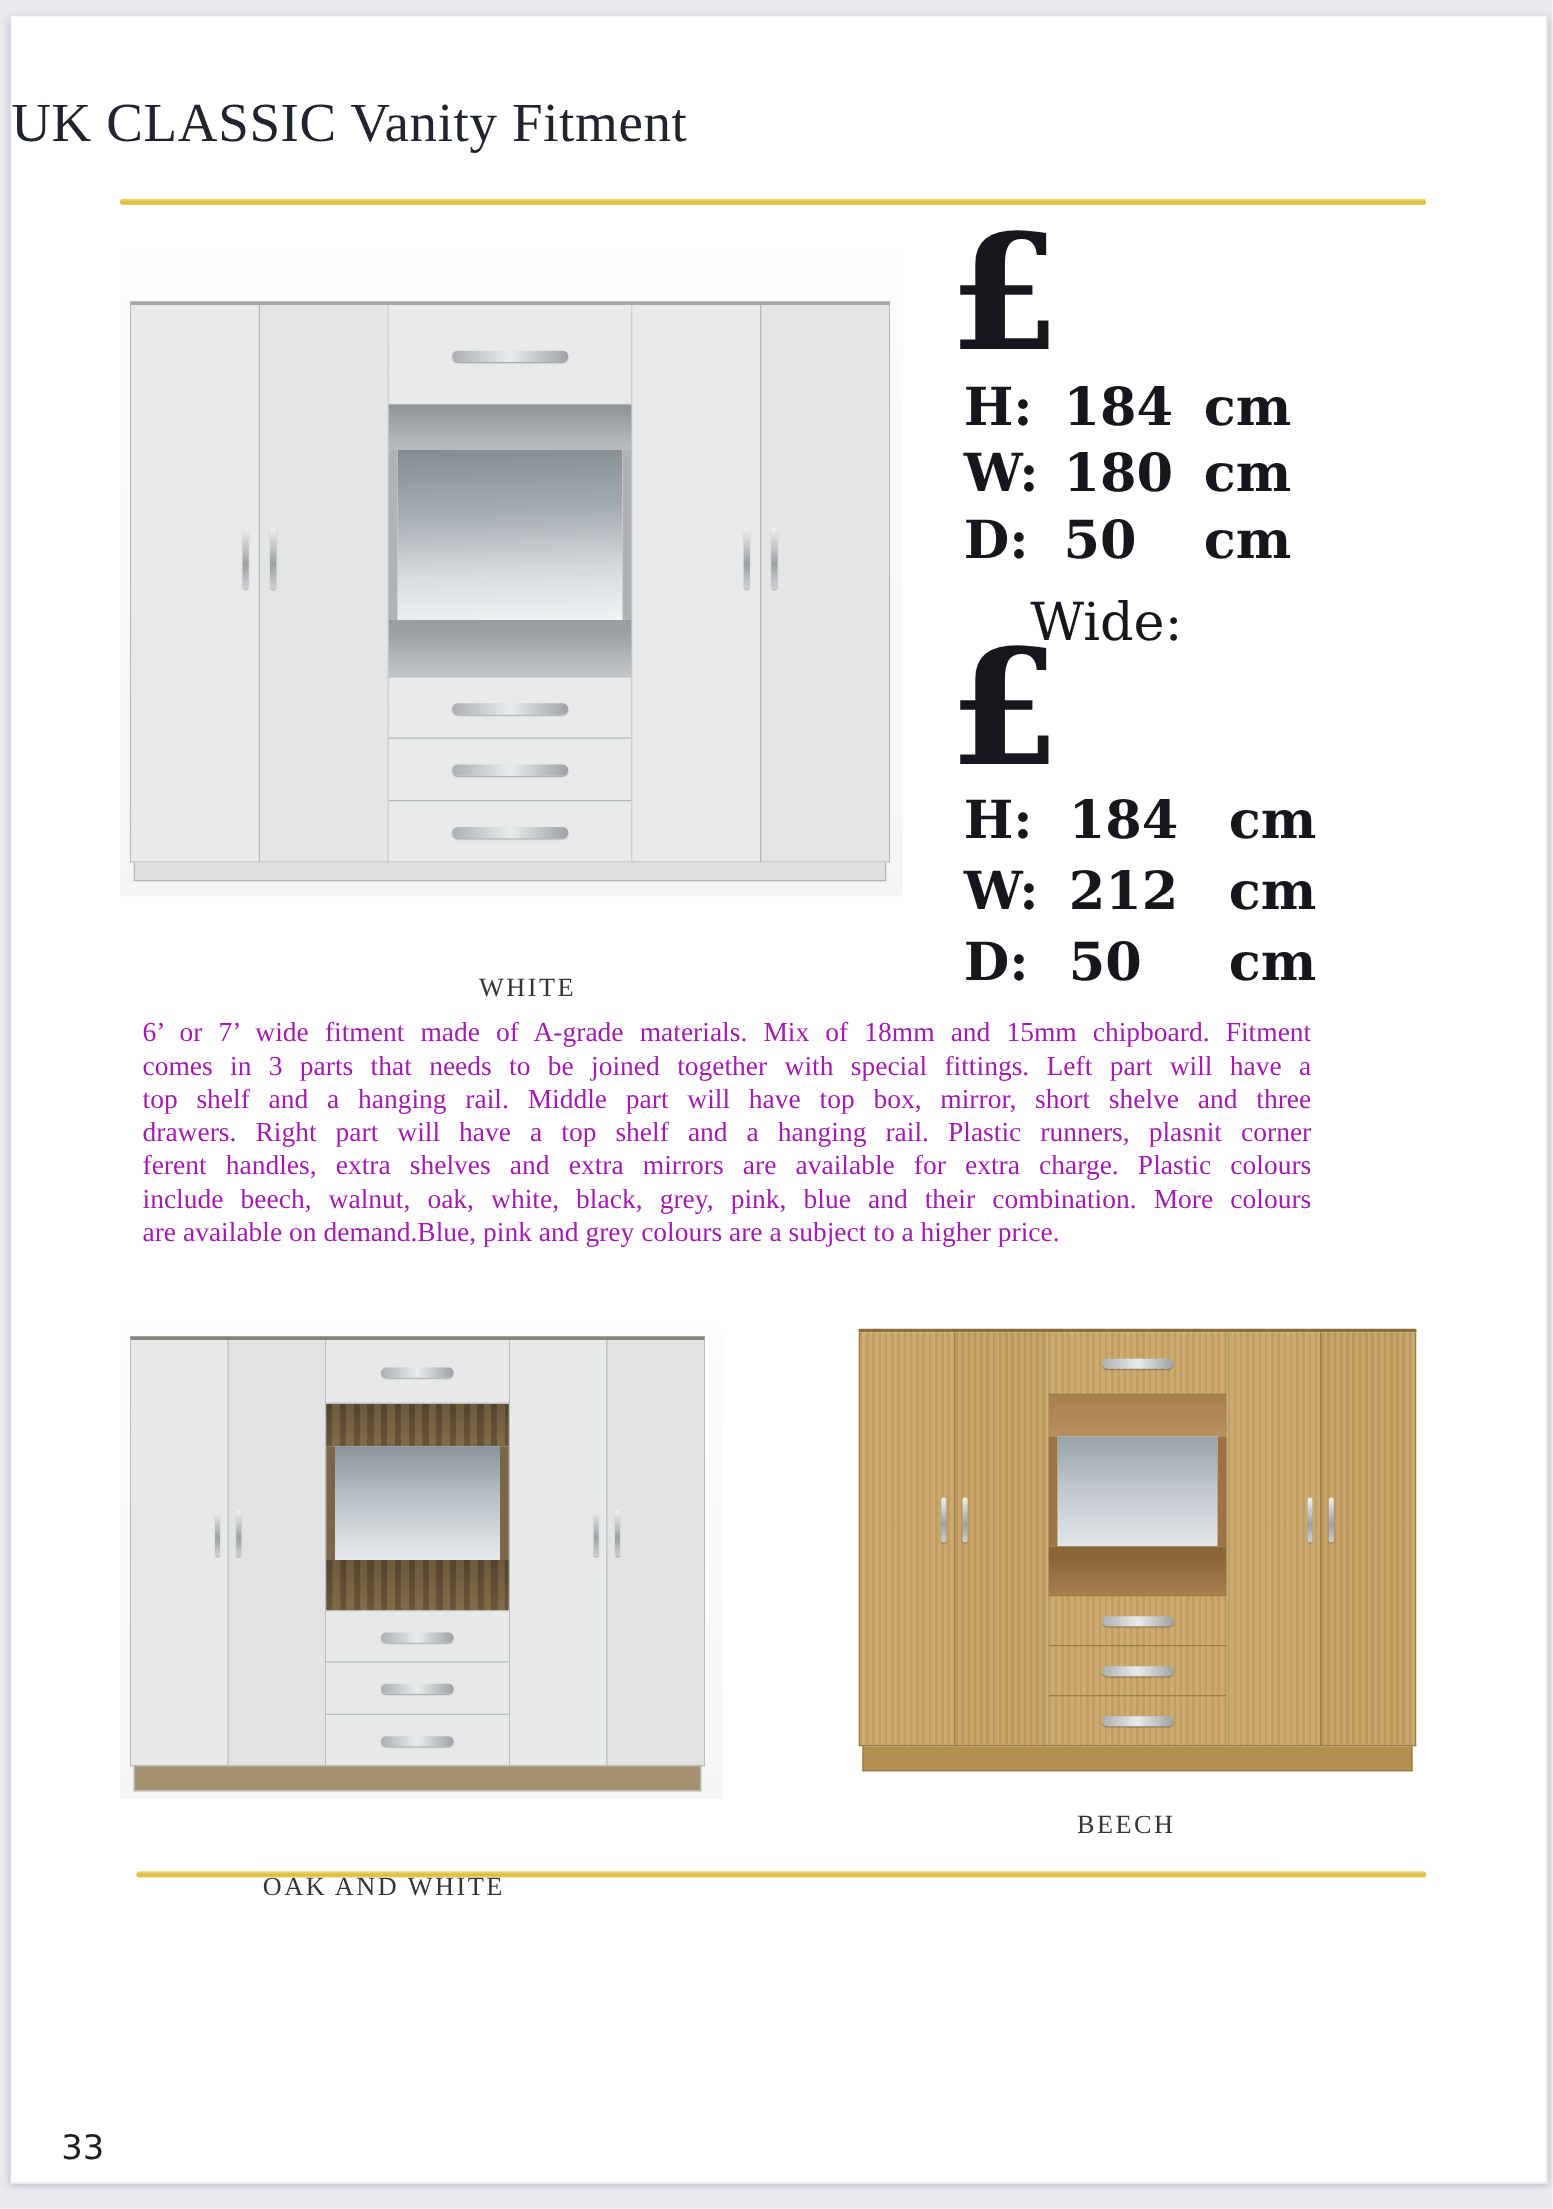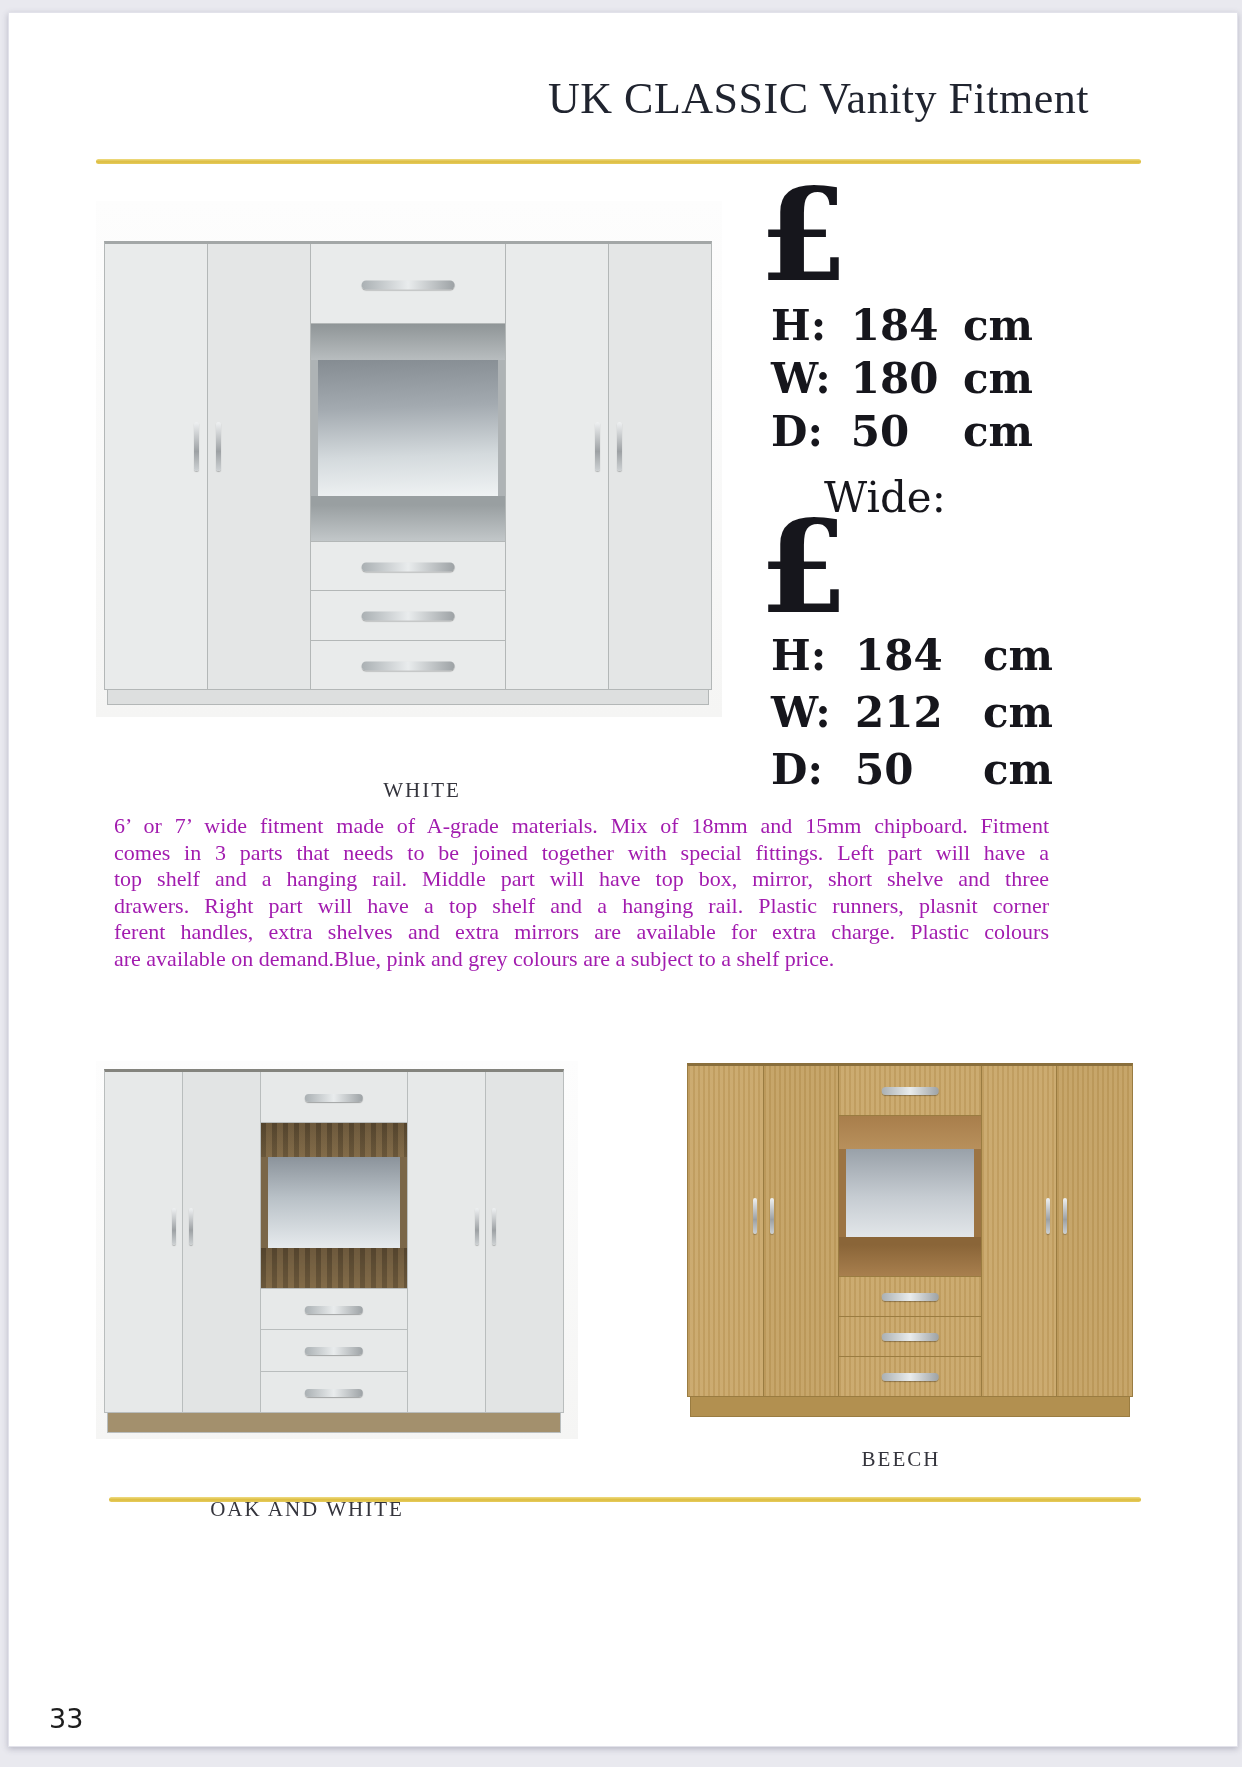--- a/index.html
+++ b/index.html
@@ -12,21 +12,21 @@
   }
   .sheet{
     position:absolute;left:8px;top:12px;width:1228px;height:1733px;
     background:#ffffff;
     border:1px solid #e2e2ea;
     box-shadow:0 2px 6px rgba(70,70,100,.30);
   }
   
   .title{
     position:absolute;left:0;top:60px;width:1080px;margin:0;
-    text-align:right;
+    text-align:left;
     font-family:"Liberation Serif", serif;
     font-weight:500;font-size:44px;color:#20242f;letter-spacing:.5px;
   }
   .gold{
     position:absolute;height:5px;border-radius:3px;
     background:linear-gradient(180deg,#efdc82,#dcbc40 55%,#e6cc5e);
   }
   .gold-top{left:87px;top:146px;width:1045px;}
   .gold-bottom{left:100px;top:1484px;width:1032px;}
 
@@ -245,21 +245,22 @@
   </div>
 
   <div class="caption cap1">WHITE</div>
 
   <div class="para">
     <div class="pline">6’ or 7’ wide fitment made of A-grade materials. Mix of 18mm and 15mm chipboard. Fitment</div>
     <div class="pline">comes in 3 parts that needs to be joined together with special fittings. Left part will have a</div>
     <div class="pline">top shelf and a hanging rail. Middle part will have top box, mirror, short shelve and three</div>
     <div class="pline">drawers. Right part will have a top shelf and a hanging rail. Plastic runners, plasnit corner</div>
     <div class="pline">ferent handles, extra shelves and extra mirrors are available for extra charge. Plastic colours</div>
-    <div class="pline last">are available on demand.Blue, pink and grey colours are a subject to a shelf price.</div>
+    <div class="pline">include beech, walnut, oak, white, black, grey, pink, blue and their combination. More colours</div>
+    <div class="pline last">are available on demand.Blue, pink and grey colours are a subject to a higher price.</div>
   </div>
 
   <div class="photo photo2">
     <div class="wardrobe wd-oakwhite">
       <div class="wd-body">
         <div class="wd-side">
           <div class="wd-door">
               <span class="hv right"></span>
             </div>
           <div class="wd-door">

